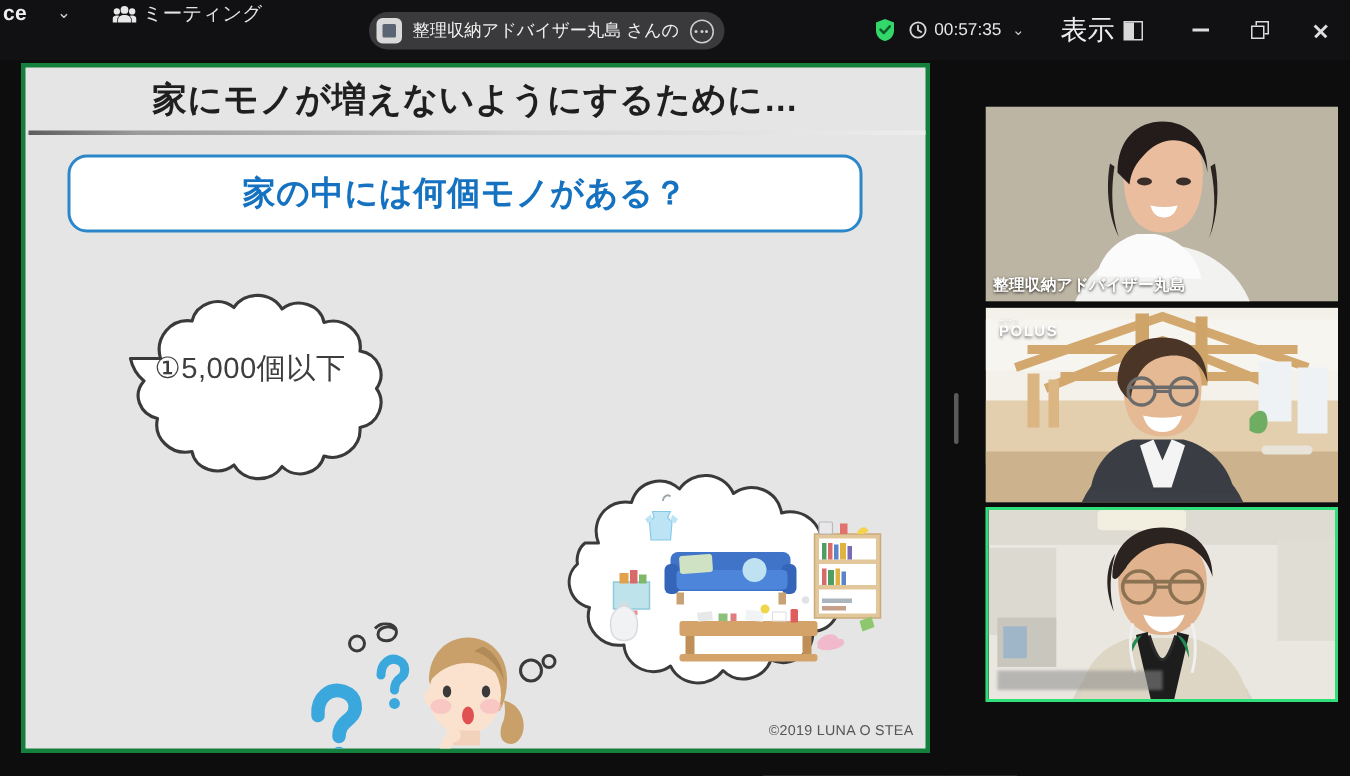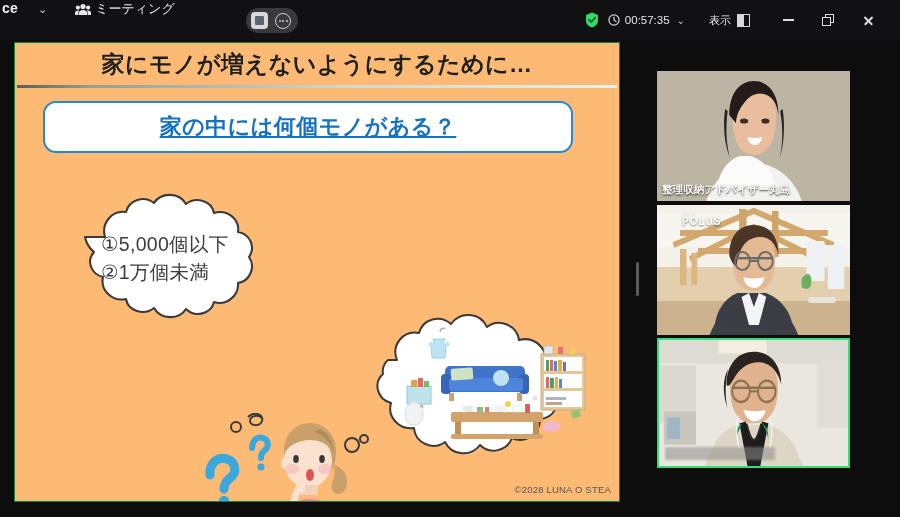--- a/index.html
+++ b/index.html
@@ -44,29 +44,29 @@
   }
   .tb-center .sharetxt { font-size: 11.5px; color: #f2f2f2; white-space: nowrap; }
   .tb-center .dots {
     width: 16px; height: 16px; border-radius: 50%; border: 1.3px solid #cfcfcf;
     display: flex; align-items: center; justify-content: center; gap: 1.5px;
   }
   .tb-center .dots span { width: 2px; height: 2px; border-radius: 50%; background: #cfcfcf; display: block; }
 
   .tb-right {
     position: absolute; right: 0; top: 0; height: 40px;
-    display: flex; align-items: center; gap: 0px; padding-right: 12px;
+    display: flex; align-items: center; gap: 0px; padding-right: 0px;
   }
   .shield { width: 14px; height: 16px; position: relative; }
   .shield svg { display: block; }
   .timerbox { display: flex; align-items: center; gap: 5px; margin-left: 9px; }
   .timerbox .t { font-size: 11.5px; color: #e6e6e6; font-family: "Liberation Sans", sans-serif; }
   .timerbox .cv { font-size: 10px; color: #c9c9c9; margin-left: 2px; }
   .viewbox { display: flex; align-items: center; gap: 6px; margin-left: 24px; }
-  .viewbox .vl { font-size: 11px; color: #ededed; }
+  .viewbox .vl { font-size: 18px; color: #ededed; }
   .layouticon { width: 13px; height: 13px; border: 1.4px solid #d8d8d8; display: flex; }
   .layouticon b { display: block; width: 50%; height: 100%; background: #d8d8d8; }
   .wbtns { display: flex; align-items: center; margin-left: 18px; }
   .wbtn {
     width: 40px; height: 40px; display: flex; align-items: center; justify-content: center;
     color: #e0e0e0;
   }
   .wbtn.min i { display: block; width: 11px; height: 1.6px; background: #ddd; }
   .restore { position: relative; width: 12px; height: 12px; }
   .restore i {
@@ -81,38 +81,38 @@
   .wbtn.close i:before { transform: rotate(45deg); }
   .wbtn.close i:after { transform: rotate(-45deg); }
 
   
   .stage {
     position: absolute; left: 0; top: 40px; width: 632px; height: 477px;
     background: #0d0d0d;
   }
   .slide {
     position: absolute; left: 14px; top: 2px; width: 606px; height: 460px;
-    background: #fdba74; border: 1px solid #15803d; overflow: hidden;
+    background: #e5e5e5; border: 3px solid #15803d; overflow: hidden;
   }
   .slide-title {
     position: absolute; left: 0; top: 6px; width: 100%;
     text-align: center; font-size: 23px; font-weight: 700; color: #1f1f1f;
     letter-spacing: .5px;
   }
   .rule {
     position: absolute; left: 2px; top: 42px; width: 600px; height: 3px;
     background: linear-gradient(to right, #5d5d5d 0%, #9a9a9a 12%, #d5d5d5 55%, #ededed 100%);
   }
   .bluebox {
     position: absolute; left: 28px; top: 58px; width: 530px; height: 52px;
     border: 2.4px solid #2b87c9; border-radius: 13px; background: #fff;
     display: flex; align-items: center; justify-content: center;
   }
   .bluebox span {
-    font-size: 22px; font-weight: 700; color: #1572c0; letter-spacing: .5px; text-decoration: underline;
+    font-size: 22px; font-weight: 700; color: #1572c0; letter-spacing: .5px;
   }
 
   
   .cloudwrap { position: absolute; left: 42px; top: 150px; width: 310px; height: 160px; }
   .cloudwrap svg { position: absolute; left: 0; top: 0; }
   .answers {
     position: absolute; left: 44px; top: 38px; width: 250px;
     font-size: 19.5px; font-weight: 400; color: #3d3d3d; line-height: 1.42;
     letter-spacing: .3px;
   }
@@ -136,33 +136,33 @@
     background: #0d0d0d; display: flex; align-items: center; justify-content: center;
   }
   .divider i { display: block; width: 3px; height: 34px; border-radius: 2px; background: #5a5a5a; }
 
   
   .rail {
     position: absolute; left: 644px; top: 40px; width: 256px; height: 477px;
     background: #0d0d0d;
   }
   .tile {
-    position: absolute; left: 13px; width: 193px; height: 130px;
+    position: absolute; left: 13px; width: 235px; height: 130px;
     overflow: hidden; background: #222;
   }
   .tile.t1 { top: 31px; }
   .tile.t2 { top: 165px; }
   .tile.t3 { top: 298px; border: 2.5px solid #2fe07a; }
   .tile .name {
     position: absolute; left: 5px; bottom: 4px;
     font-size: 10.5px; color: #fff; text-shadow: 0 1px 2px rgba(0,0,0,.85);
     font-weight: 600; letter-spacing: .1px;
   }
   .tile .polus {
-    position: absolute; left: 25px; top: 6px; color: #fff; font-size: 10px;
+    position: absolute; left: 9px; top: 6px; color: #fff; font-size: 10px;
     font-weight: 800; letter-spacing: 1px; text-shadow: 0 1px 2px rgba(0,0,0,.5);
   }
   .tile .polus small { display: block; font-size: 4px; letter-spacing: .5px; font-weight: 400; opacity: .9; }
   .tile svg { display: block; width: 100%; height: 100%; }
   .blurbar {
     position: absolute; left: 6px; bottom: 6px; width: 110px; height: 13px;
     background: rgba(140,140,140,.55); filter: blur(1px);
   }
 </style>
 </head>
@@ -186,20 +186,21 @@
           </svg>
         </span>
         <span class="lbl">ミーティング</span>
       </div>
     </div>
 
     <div class="tb-center">
       <span class="appicon">
           <i></i>
         </span>
+      <span class="sharetxt">整理収納アドバイザー丸島 さんの</span>
       <span class="dots">
           <span></span>
           <span></span>
           <span></span>
         </span>
     </div>
 
     <div class="tb-right">
       <span class="shield">
         <svg width="14" height="16" viewBox="0 0 14 16">
@@ -249,21 +250,20 @@
       <div class="bluebox">
         <span>家の中には何個モノがある？</span>
       </div>
 
       <div class="cloudwrap">
         <svg width="310" height="160" viewBox="0 0 310 160">
           <path d="M48 44c-4-14 7-27 21-25 3-12 18-17 28-9 7-11 25-11 32 1 10-8 26-3 28 9 13-4 26 6 24 19 12 2 18 15 11 25 7 10 1 24-11 26 1 13-12 23-24 19-3 12-19 16-28 7-7 11-25 11-32-1-10 8-26 3-28-9-14 3-26-9-23-22-12-3-17-16-9-25-6-5-8-10-9-15z" fill="#ffffff" stroke="#3a3a3a" stroke-width="2.1" stroke-linejoin="round"></path>
         </svg>
         <div class="answers">
           <div>①5,000個以下</div>
-          <div>②1万個未満</div>
         </div>
       </div>
 
       <div class="dreamwrap">
         <svg width="290" height="150" viewBox="0 0 290 150">
           <path d="M52 52c-6-15 6-30 22-27 4-14 21-19 32-9 9-13 29-12 36 3 12-9 30-2 32 13 15-4 29 8 26 23 13 3 19 18 10 28 7 12-1 27-15 28 0 15-15 25-28 19-5 13-22 17-32 7-9 12-28 11-35-3-12 9-30 1-31-14-15 2-27-11-23-25-14-4-18-20-8-29-1-5 1-11 5-14z" fill="#ffffff" stroke="#3a3a3a" stroke-width="2" stroke-linejoin="round"></path>
 
           <g>
             <path d="M95 24c0-3 3-5 5-3" stroke="#9aa4ab" stroke-width="1.2" fill="none"></path>
             <path d="M88 31h12l-2 4 3 3-1 12H87l-1-12 3-3z" fill="#bde4f5" stroke="#86cae6" stroke-width=".8"></path>
@@ -378,21 +378,21 @@
             <path d="M82 110h60" stroke="#fff" stroke-width="2.4"></path>
             <path d="M82 117h60" stroke="#fff" stroke-width="2.4"></path>
           </g>
 
           <path d="M88 118c-4-12 0-22 8-24 5-1 8 3 7 7-1 5-6 7-7 12-1 3-1 5-1 5z" fill="#f2789f"></path>
           <path d="M96 72c3-3 8-2 9 2 1 3-2 6-5 6-3 0-5-2-5-4z" fill="#fbe2cf"></path>
           <path d="M97 78c-2 4-3 9-3 14" stroke="#fbe2cf" stroke-width="7" fill="none" stroke-linecap="round"></path>
         </svg>
       </div>
 
-      <div class="copyright">©2028 LUNA O STEA</div>
+      <div class="copyright">©2019 LUNA O STEA</div>
     </div>
   </div>
 
   <div class="divider">
     <i></i>
   </div>
 
   <div class="rail">
 
     <div class="tile t1">

